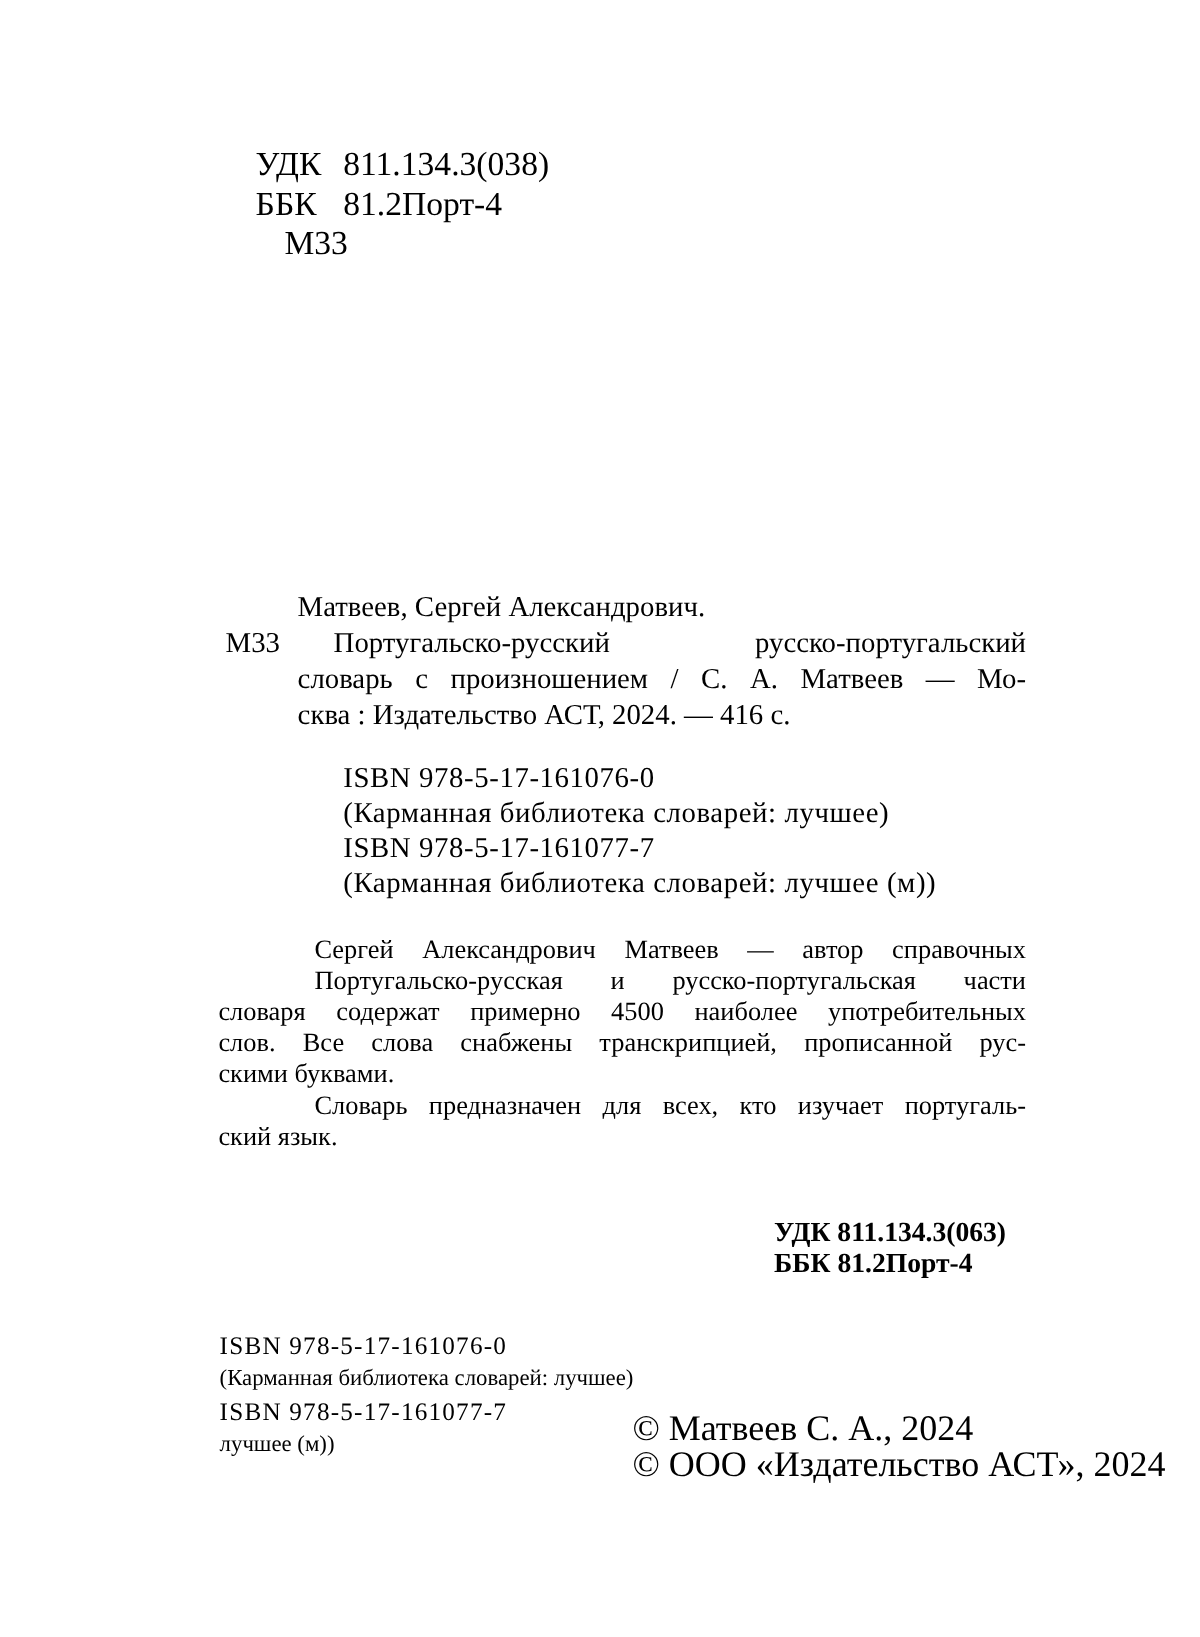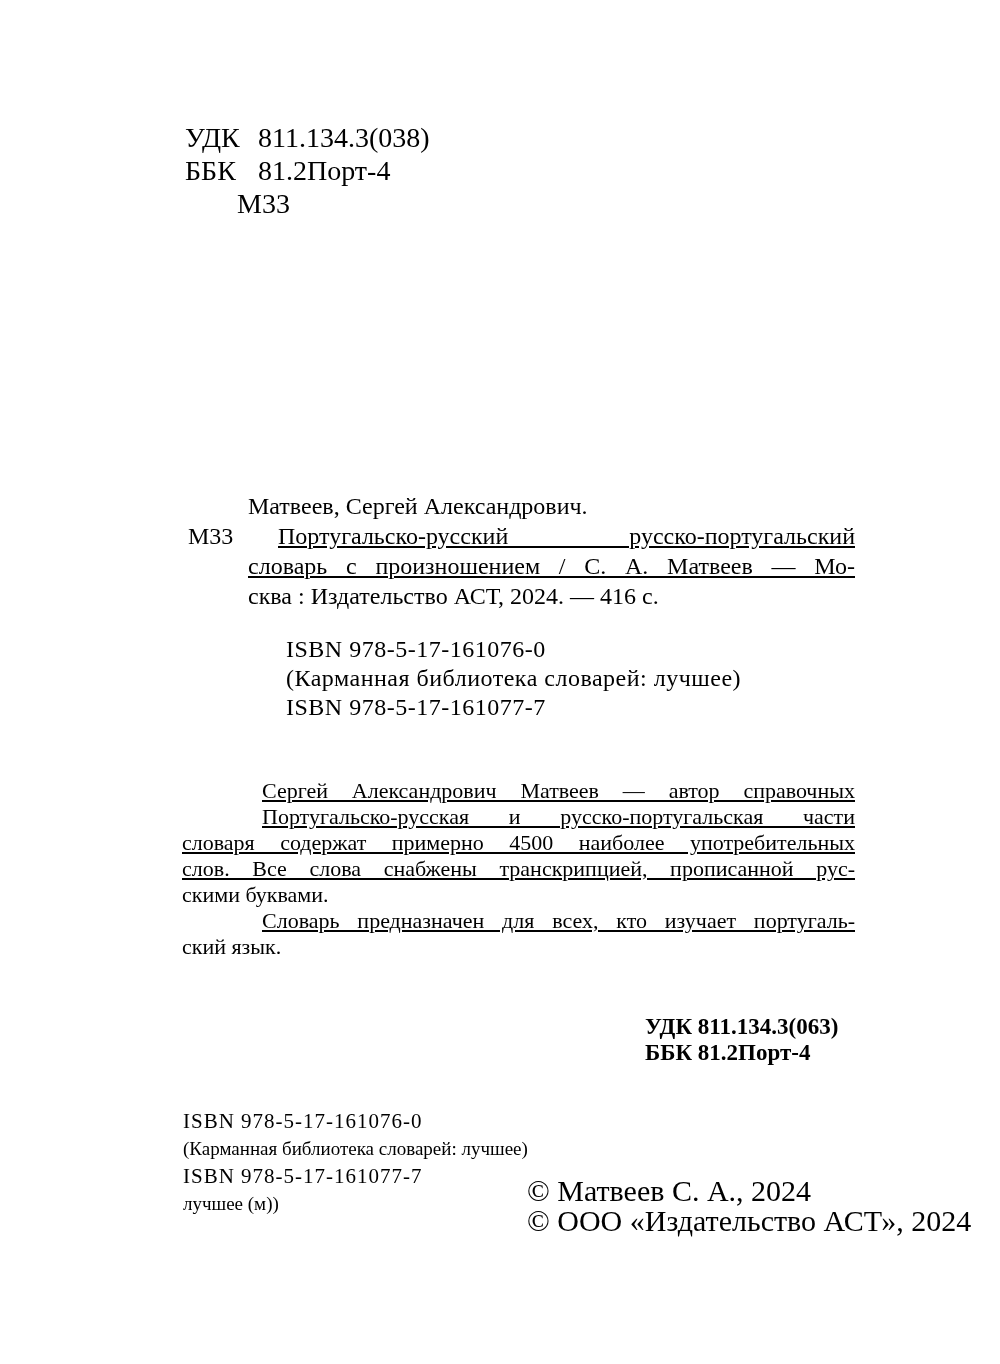--- a/index.html
+++ b/index.html
@@ -19,40 +19,40 @@
   .block { position: absolute; }
 
   
   .top-codes {
     left: 185px;
     top: 121px;
     font-size: 28px;
     line-height: 33px;
   }
   .code-row { display: flex; }
-  .code-label { display: inline-block; width: 73px; }
+  .code-label { display: inline-block; width: 73px; margin-left: 28px; }
   .code-m33 { margin-left: 52px; }
 
   
   .citation {
     left: 248px;
     top: 491px;
     width: 607px;
     font-size: 24px;
     line-height: 30px;
   }
   .citation-code {
     position: absolute;
     left: -60px;
     top: 30px;
     white-space: nowrap;
   }
   .cit-author { font-weight: normal; }
 
-  .jl { text-align: justify; text-align-last: justify; text-decoration: underline; }
+  .jl { text-align: justify; text-align-last: justify; }
   .cit-ind { text-indent: 30px; }
 
   
   .isbn-mid {
     left: 286px;
     top: 635px;
     font-size: 24px;
     line-height: 29px;
     letter-spacing: 0.5px;
   }
@@ -122,20 +122,21 @@
     <div class="cit-author">Матвеев, Сергей Александрович.</div>
     <div class="jl cit-ind">Португальско-русский русско-португальский</div>
     <div class="jl">словарь с произношением / С. А. Матвеев — Мо-</div>
     <div>сква : Издательство АСТ, 2024. — 416 с.</div>
   </div>
 
   <div class="block isbn-mid">
     <div>ISBN 978-5-17-161076-0</div>
     <div>(Карманная библиотека словарей: лучшее)</div>
     <div>ISBN 978-5-17-161077-7</div>
+    <div>(Карманная библиотека словарей: лучшее (м))</div>
   </div>
 
   <div class="block annotation">
     <div class="jl ind">Сергей Александрович Матвеев — автор справочных</div>
     <div class="jl ind">Португальско-русская и русско-португальская части</div>
     <div class="jl">словаря содержат примерно 4500 наиболее употребительных</div>
     <div class="jl">слов. Все слова снабжены транскрипцией, прописанной рус-</div>
     <div>скими буквами.</div>
     <div class="jl ind">Словарь предназначен для всех, кто изучает португаль-</div>
     <div>ский язык.</div>

